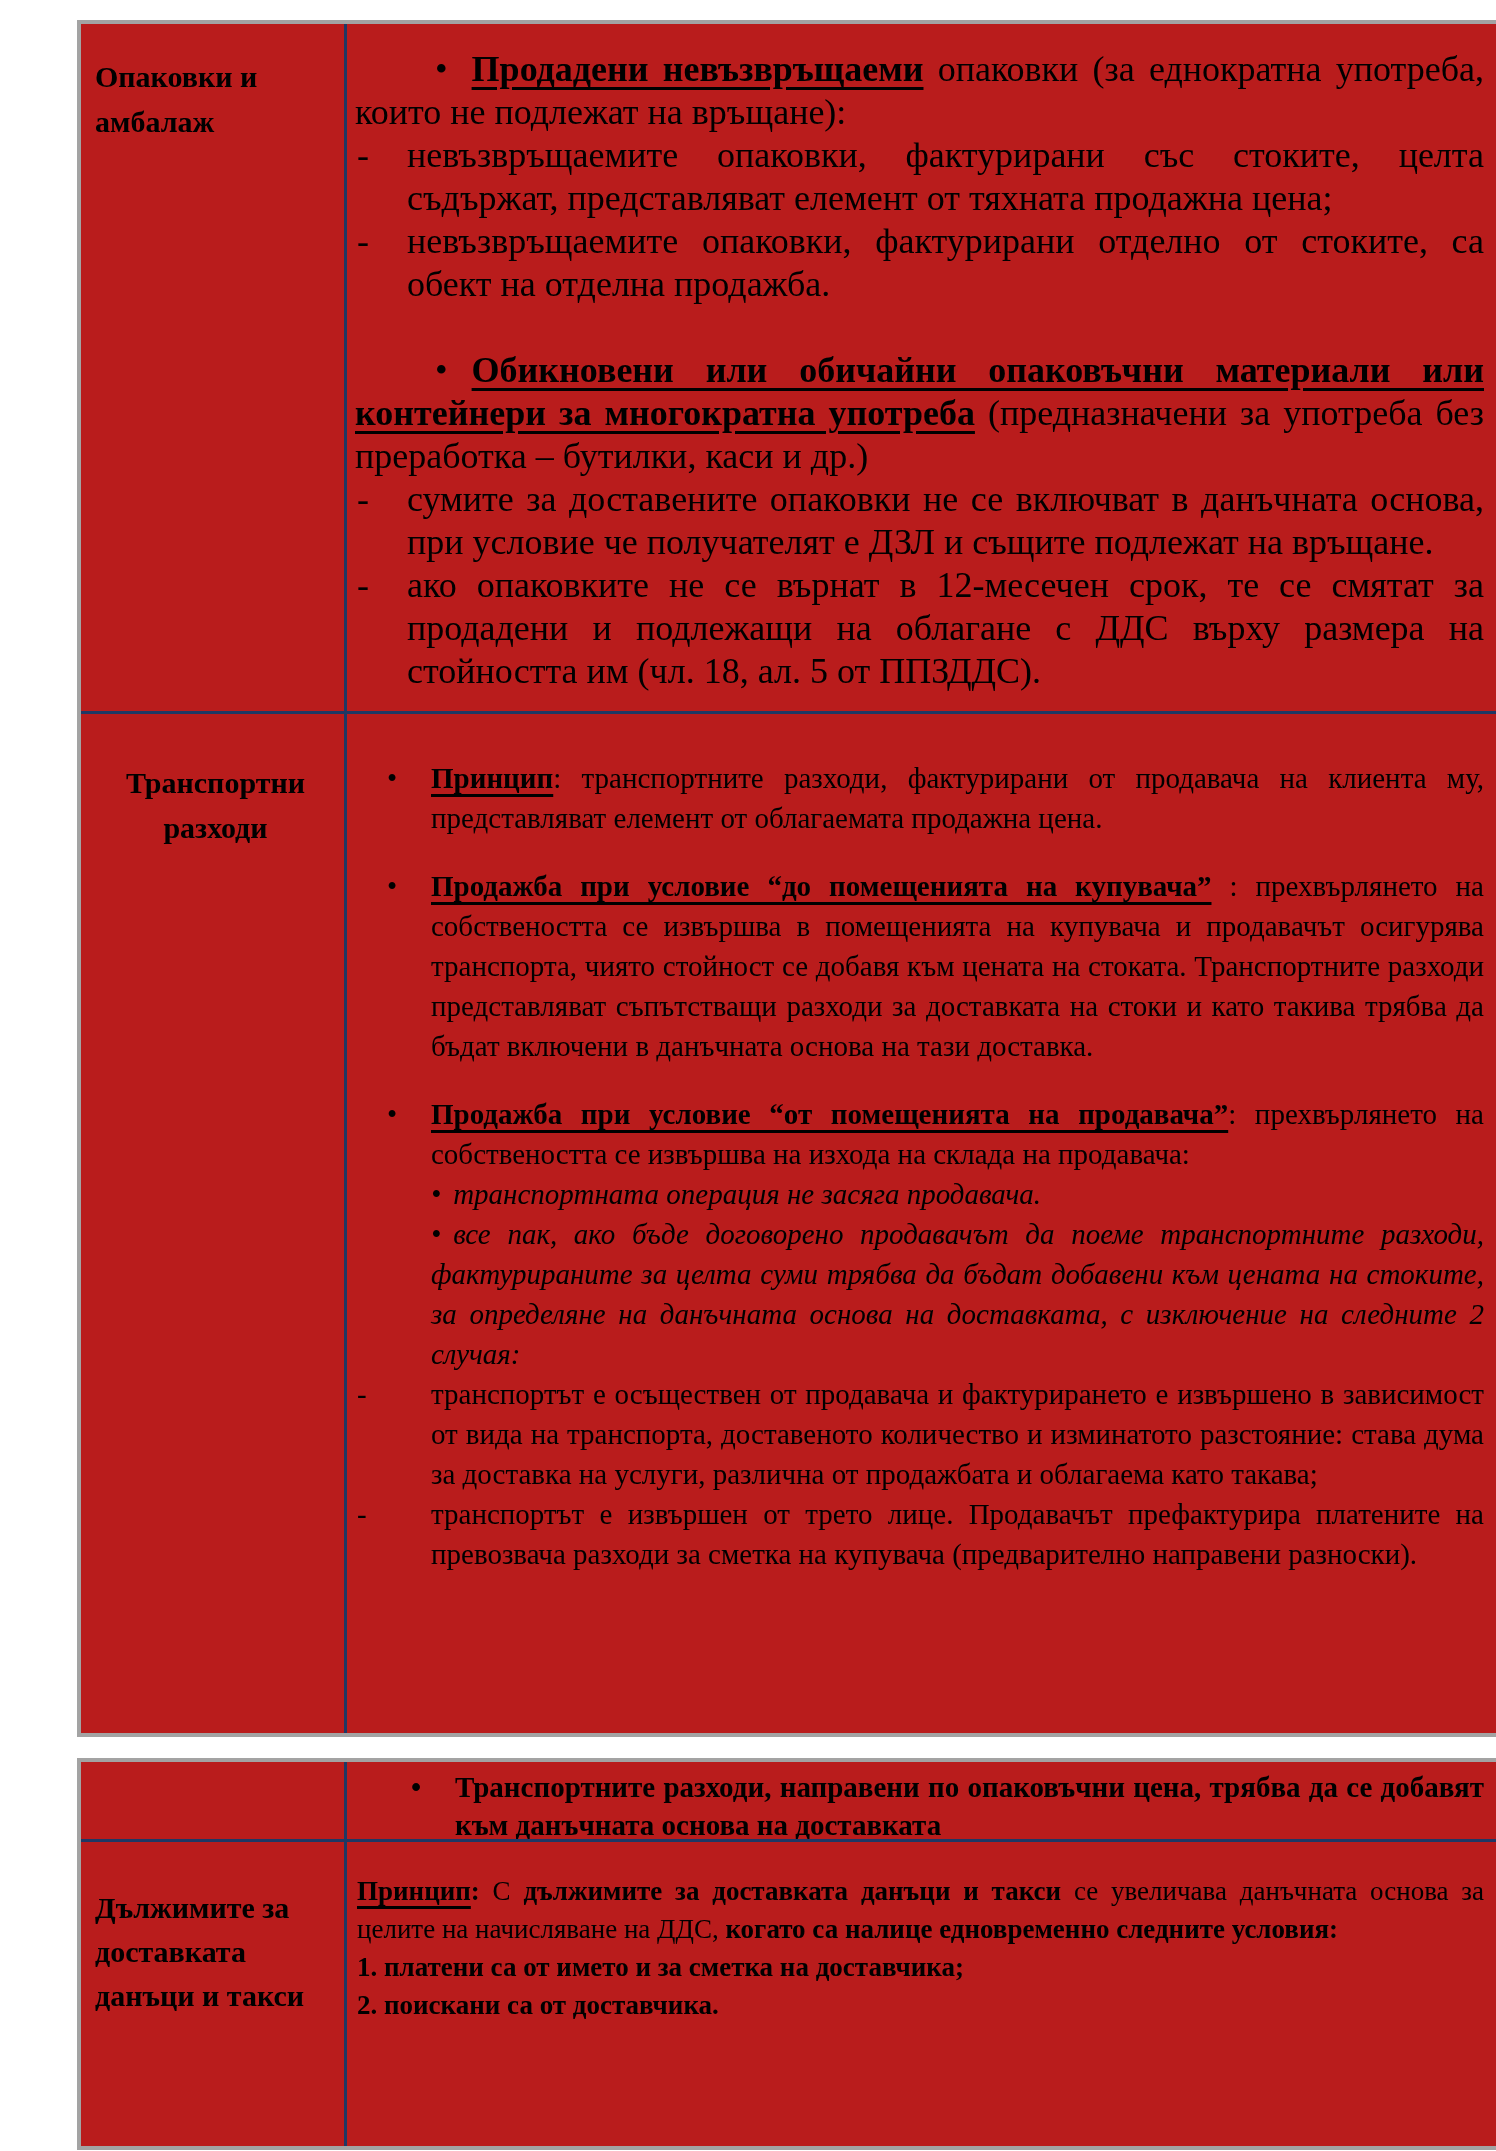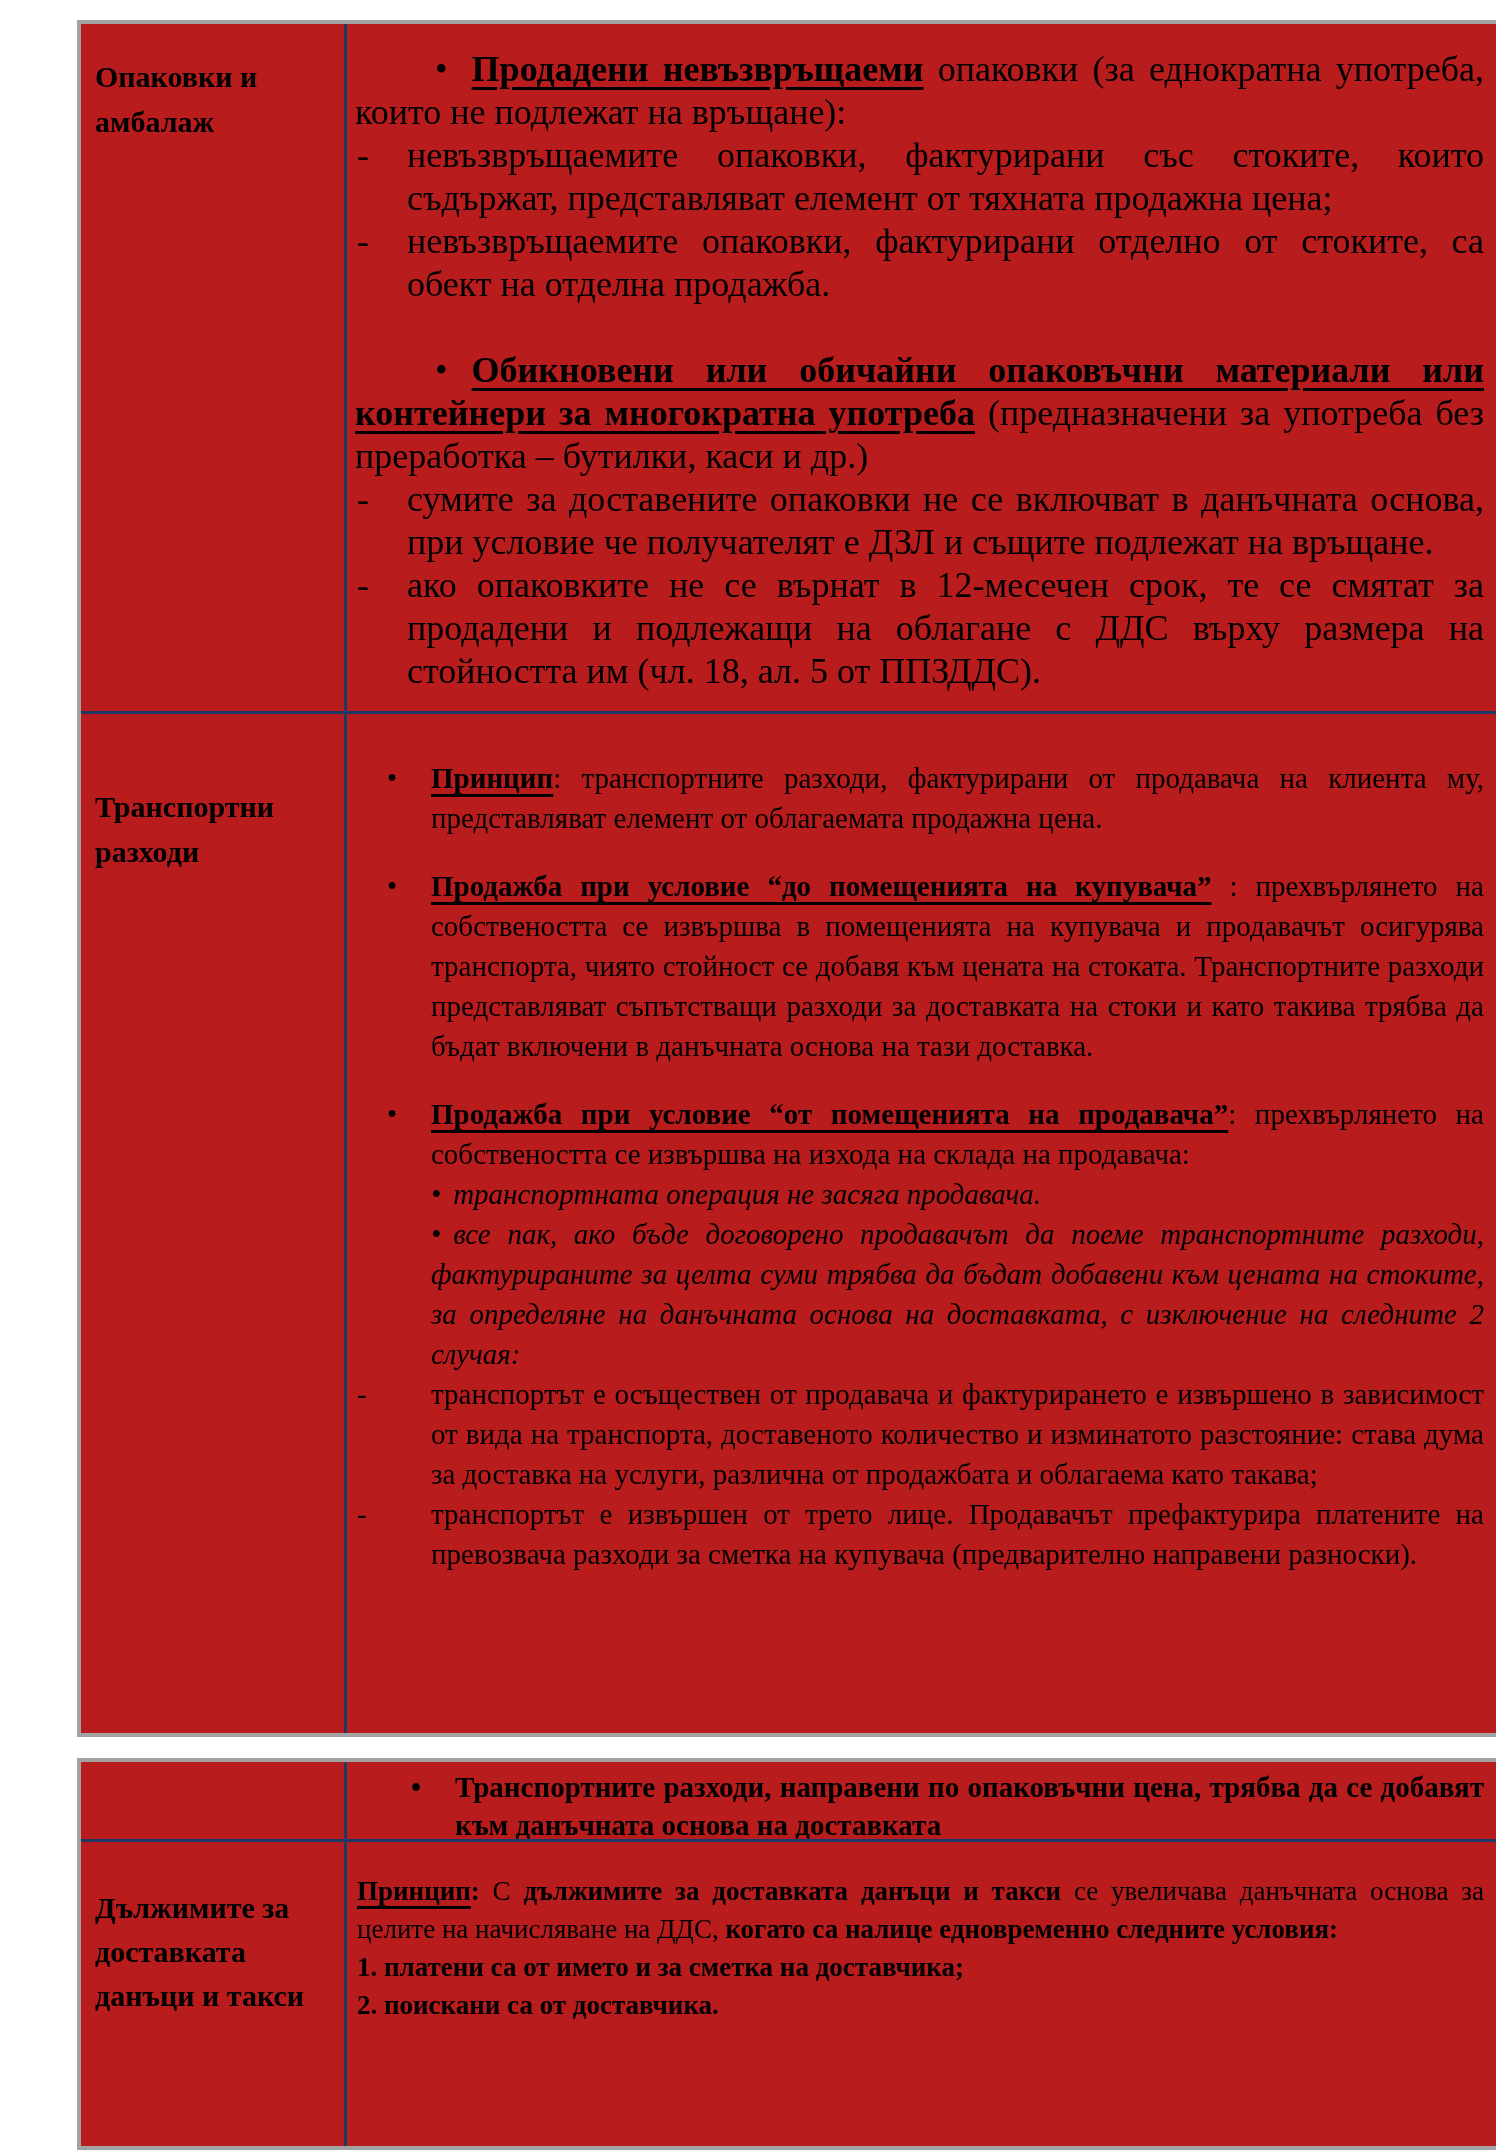--- a/index.html
+++ b/index.html
@@ -26,21 +26,21 @@
   .cell { overflow: hidden; }
   .lc { border-right: 3px solid #1f3864; }
   .rb { border-bottom: 3px solid #1f3864; }
 
   .hdr {
     font-weight: bold;
     font-size: 30px;
     line-height: 45px;
     padding: 30px 8px 0 14px;
   }
-  .pt46 .hdr { padding-top: 70px; }
+  .pt46 .hdr { padding-top: 46px; text-align: center; }
   .pt44 .hdr { padding-top: 44px; line-height: 44px; }
 
   .rc { padding: 24px 16px 0 8px; }
   .rc p { margin: 0; text-align: justify; }
 
   .body43 { font-size: 36px; line-height: 43px; }
   .body40 { font-size: 29px; line-height: 40px; padding-top: 44px; }
   .t2r1   { font-size: 29px; line-height: 38px; padding: 6px 16px 0 8px; }
   .t2r2   { font-size: 27px; line-height: 38px; padding: 30px 16px 0 10px; }
 
@@ -78,21 +78,21 @@
 <div class="page">
 
   <section class="tbl" id="t1">
 
     <div class="cell lc rb">
       <div class="hdr">Опаковки и амбалаж</div>
     </div>
 
     <div class="cell rc rb body43">
       <p class="pfirst"><span>•</span><span class="sp"></span><span class="lead">Продадени невъзвръщаеми</span><span> опаковки (за еднократна употреба, които не подлежат на връщане):</span></p>
-      <p class="dash"><span class="dashmk">-</span><span>невъзвръщаемите опаковки, фактурирани със стоките, които съдържат, представляват елемент от тяхната продажна цена;</span></p>
+      <p class="dash"><span class="dashmk">-</span><span>невъзвръщаемите опаковки, фактурирани със стоките, целта съдържат, представляват елемент от тяхната продажна цена;</span></p>
       <p class="dash"><span class="dashmk">-</span><span>невъзвръщаемите опаковки, фактурирани отделно от стоките, са обект на отделна продажба.</span></p>
       <p class="pfirst gap43"><span>•</span><span class="sp"></span><span class="lead">Обикновени или обичайни опаковъчни материали или контейнери за многократна употреба</span><span> (предназначени за употреба без преработка – бутилки, каси и др.)</span></p>
       <p class="dash"><span class="dashmk">-</span><span>сумите за доставените опаковки не се включват в данъчната основа, при условие че получателят е ДЗЛ и същите подлежат на връщане.</span></p>
       <p class="dash"><span class="dashmk">-</span><span>ако опаковките не се върнат в 12-месечен срок, те се смятат за продадени и подлежащи  на облагане с ДДС върху размера на стойността им (чл. 18, ал. 5 от ППЗДДС).</span></p>
     </div>
 
     <div class="cell lc pt46">
       <div class="hdr">Транспортни разходи</div>
     </div>
 

